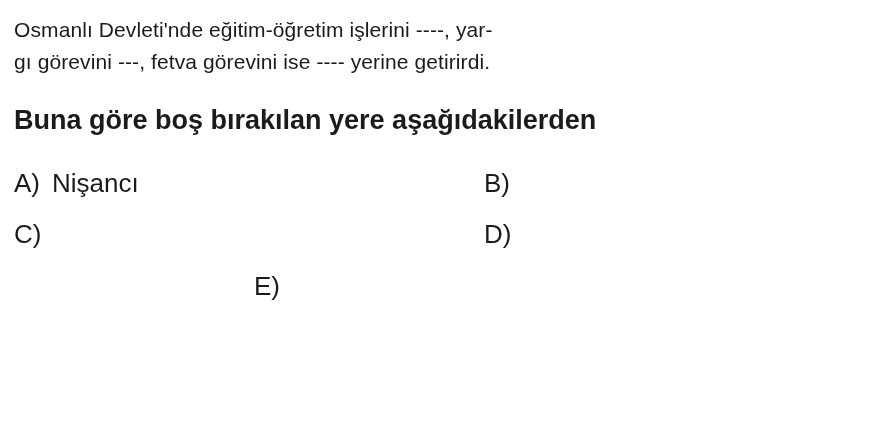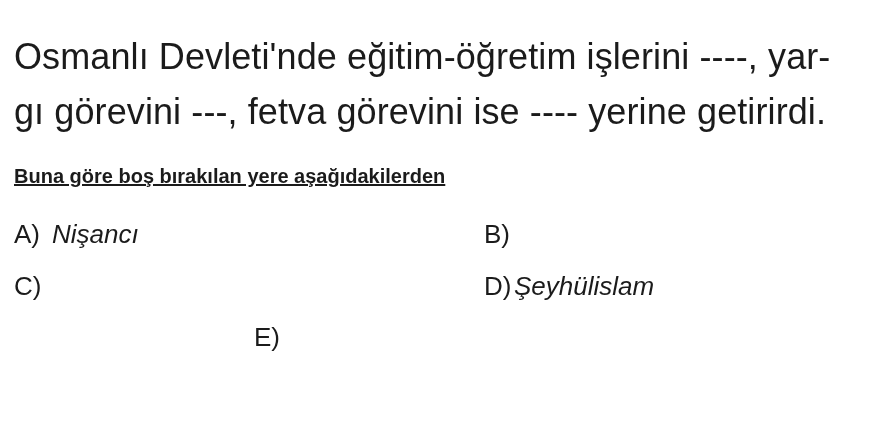--- a/index.html
+++ b/index.html
@@ -15,43 +15,42 @@
     overflow: hidden;
   }
   .page {
     position: relative;
     width: 873px;
     height: 443px;
     box-sizing: border-box;
     padding: 14px 30px 0 14px;
   }
   .stem {
-    font-size: 36px;
+    font-size: 21px;
     line-height: 1.52;
     text-align: justify;
     text-align-last: left;
     letter-spacing: 0.1px;
-    margin: 16px 0 22px 0;
+    margin: 0 0 22px 0;
     width: 828px;
   }
   .stem-line {
     display: block;
     white-space: nowrap;
   }
   .stem-line.justified {
     display: flex;
     justify-content: space-between;
   }
   .prompt {
-    font-size: 20px;
+    font-size: 27px;
     font-weight: bold;
     line-height: 1.5;
     margin: 0 0 26px 0;
     width: 828px;
-    text-decoration: underline;
   }
   .prompt-line {
     display: block;
   }
   .options {
     width: 828px;
   }
   .opt-row {
     display: flex;
     margin-bottom: 16px;
@@ -65,21 +64,20 @@
   .opt-b { width: 340px; }
   .opt-letter {
     display: inline-block;
     min-width: 38px;
   }
   .opt-letter.tight {
     min-width: 30px;
   }
   .opt-text {
     white-space: nowrap;
-    font-style: italic;
   }
   .opt-row-last {
     display: flex;
     justify-content: flex-start;
     padding-left: 240px;
     margin-top: 12px;
   }
 </style>
 </head>
 <body>
@@ -112,21 +110,20 @@
         <span class="opt-letter tight">B)</span>
       </div>
     </div>
 
     <div class="opt-row">
       <div class="opt opt-a">
         <span class="opt-letter">C)</span>
       </div>
       <div class="opt opt-b">
         <span class="opt-letter tight">D)</span>
-        <span class="opt-text">Şeyhülislam</span>
       </div>
     </div>
 
     <div class="opt-row-last">
       <div class="opt">
         <span class="opt-letter tight">E)</span>
       </div>
     </div>
 
   </div>

